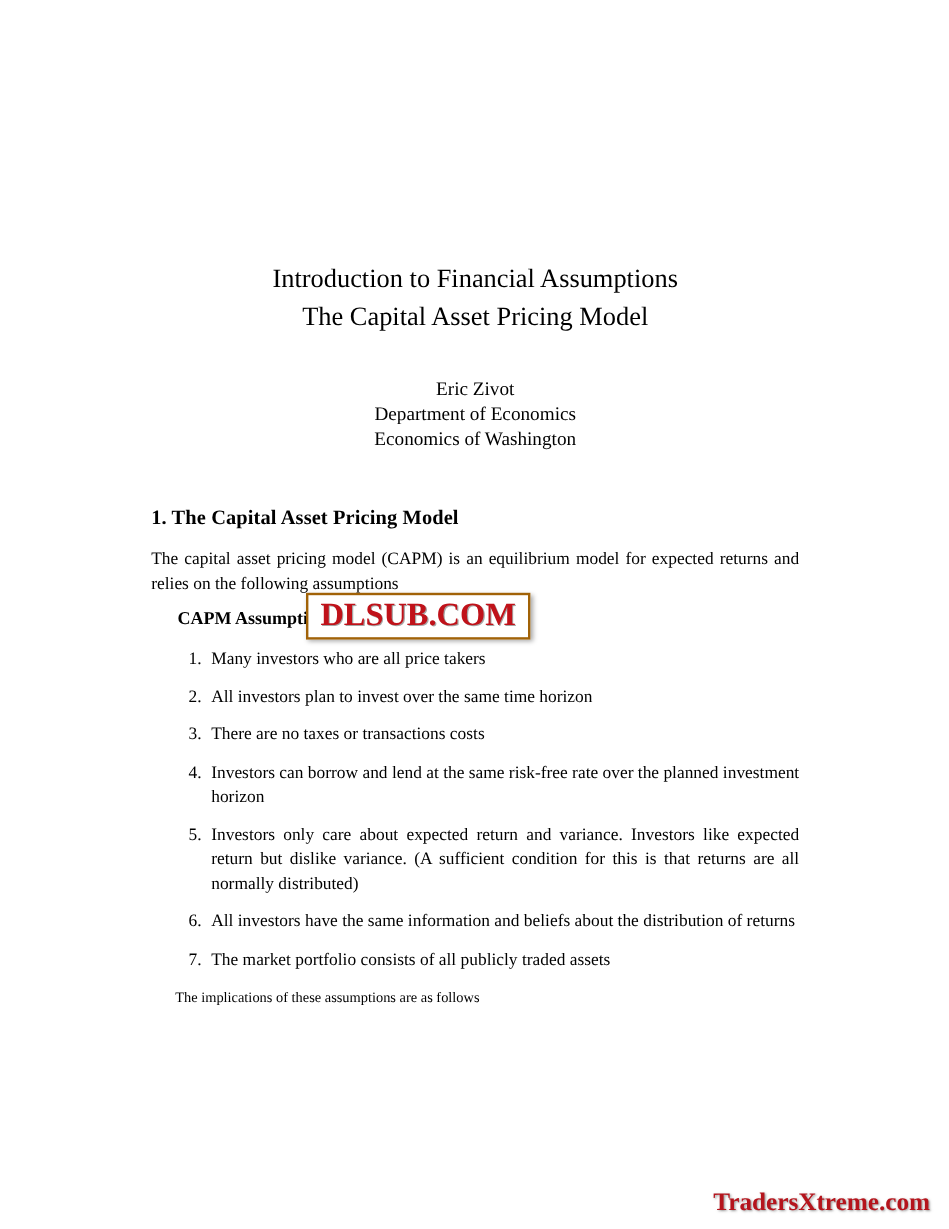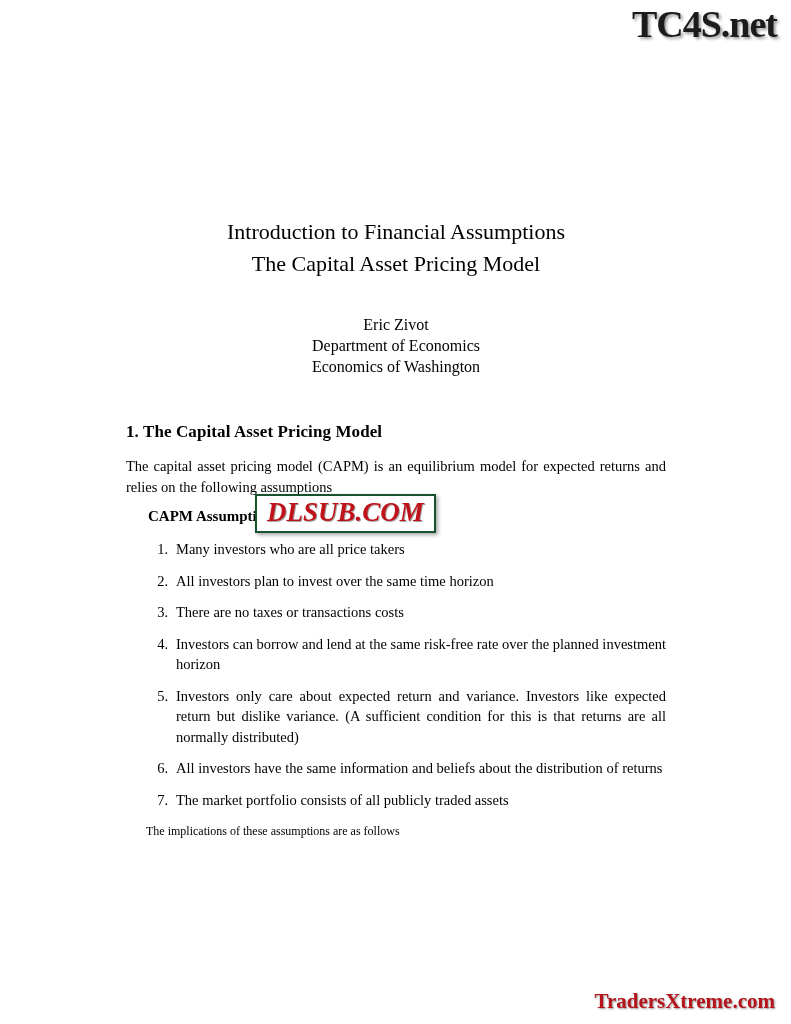--- a/index.html
+++ b/index.html
@@ -35,23 +35,22 @@
     text-shadow: 2px 2px 3px rgba(120,120,120,0.75);
     white-space: nowrap;
   }
 
   .wm-center {
     position: absolute;
     top: 494px;
     left: 255px;
     padding: 3px 10px 5px 10px;
     background: #ffffff;
-    border: 2px solid #14532d;
+    border: 2px solid #a16207;
     box-shadow: 2px 2px 4px rgba(0,0,0,0.35);
-    font-style: italic;
   }
   .wm-center .txt {
     font-family: "Liberation Serif", serif;
     font-weight: bold;
     font-size: 27px;
     line-height: 27px;
     color: #c0121a;
     letter-spacing: 0px;
     text-shadow: 1px 1px 0 rgba(0,0,0,0.35);
     white-space: nowrap;
@@ -183,21 +182,20 @@
       <li>Investors can borrow and lend at the same risk-free rate over the planned investment horizon</li>
       <li>Investors only care about expected return and variance. Investors like expected return but dislike variance. (A sufficient condition for this is that returns are all normally distributed)</li>
       <li>All investors have the same information and beliefs about the distribution of returns</li>
       <li>The market portfolio consists of all publicly traded assets</li>
     </ol>
 
     <div class="closing">The implications of these assumptions are as follows</div>
 
   </div>
 
-  <div class="wm-topright">TC4S.net</div>
 
   <div class="wm-center">
     <div class="txt">DLSUB.COM</div>
   </div>
 
   <div class="wm-bottom">TradersXtreme.com</div>
 
 </div>
 
 </body></html>

